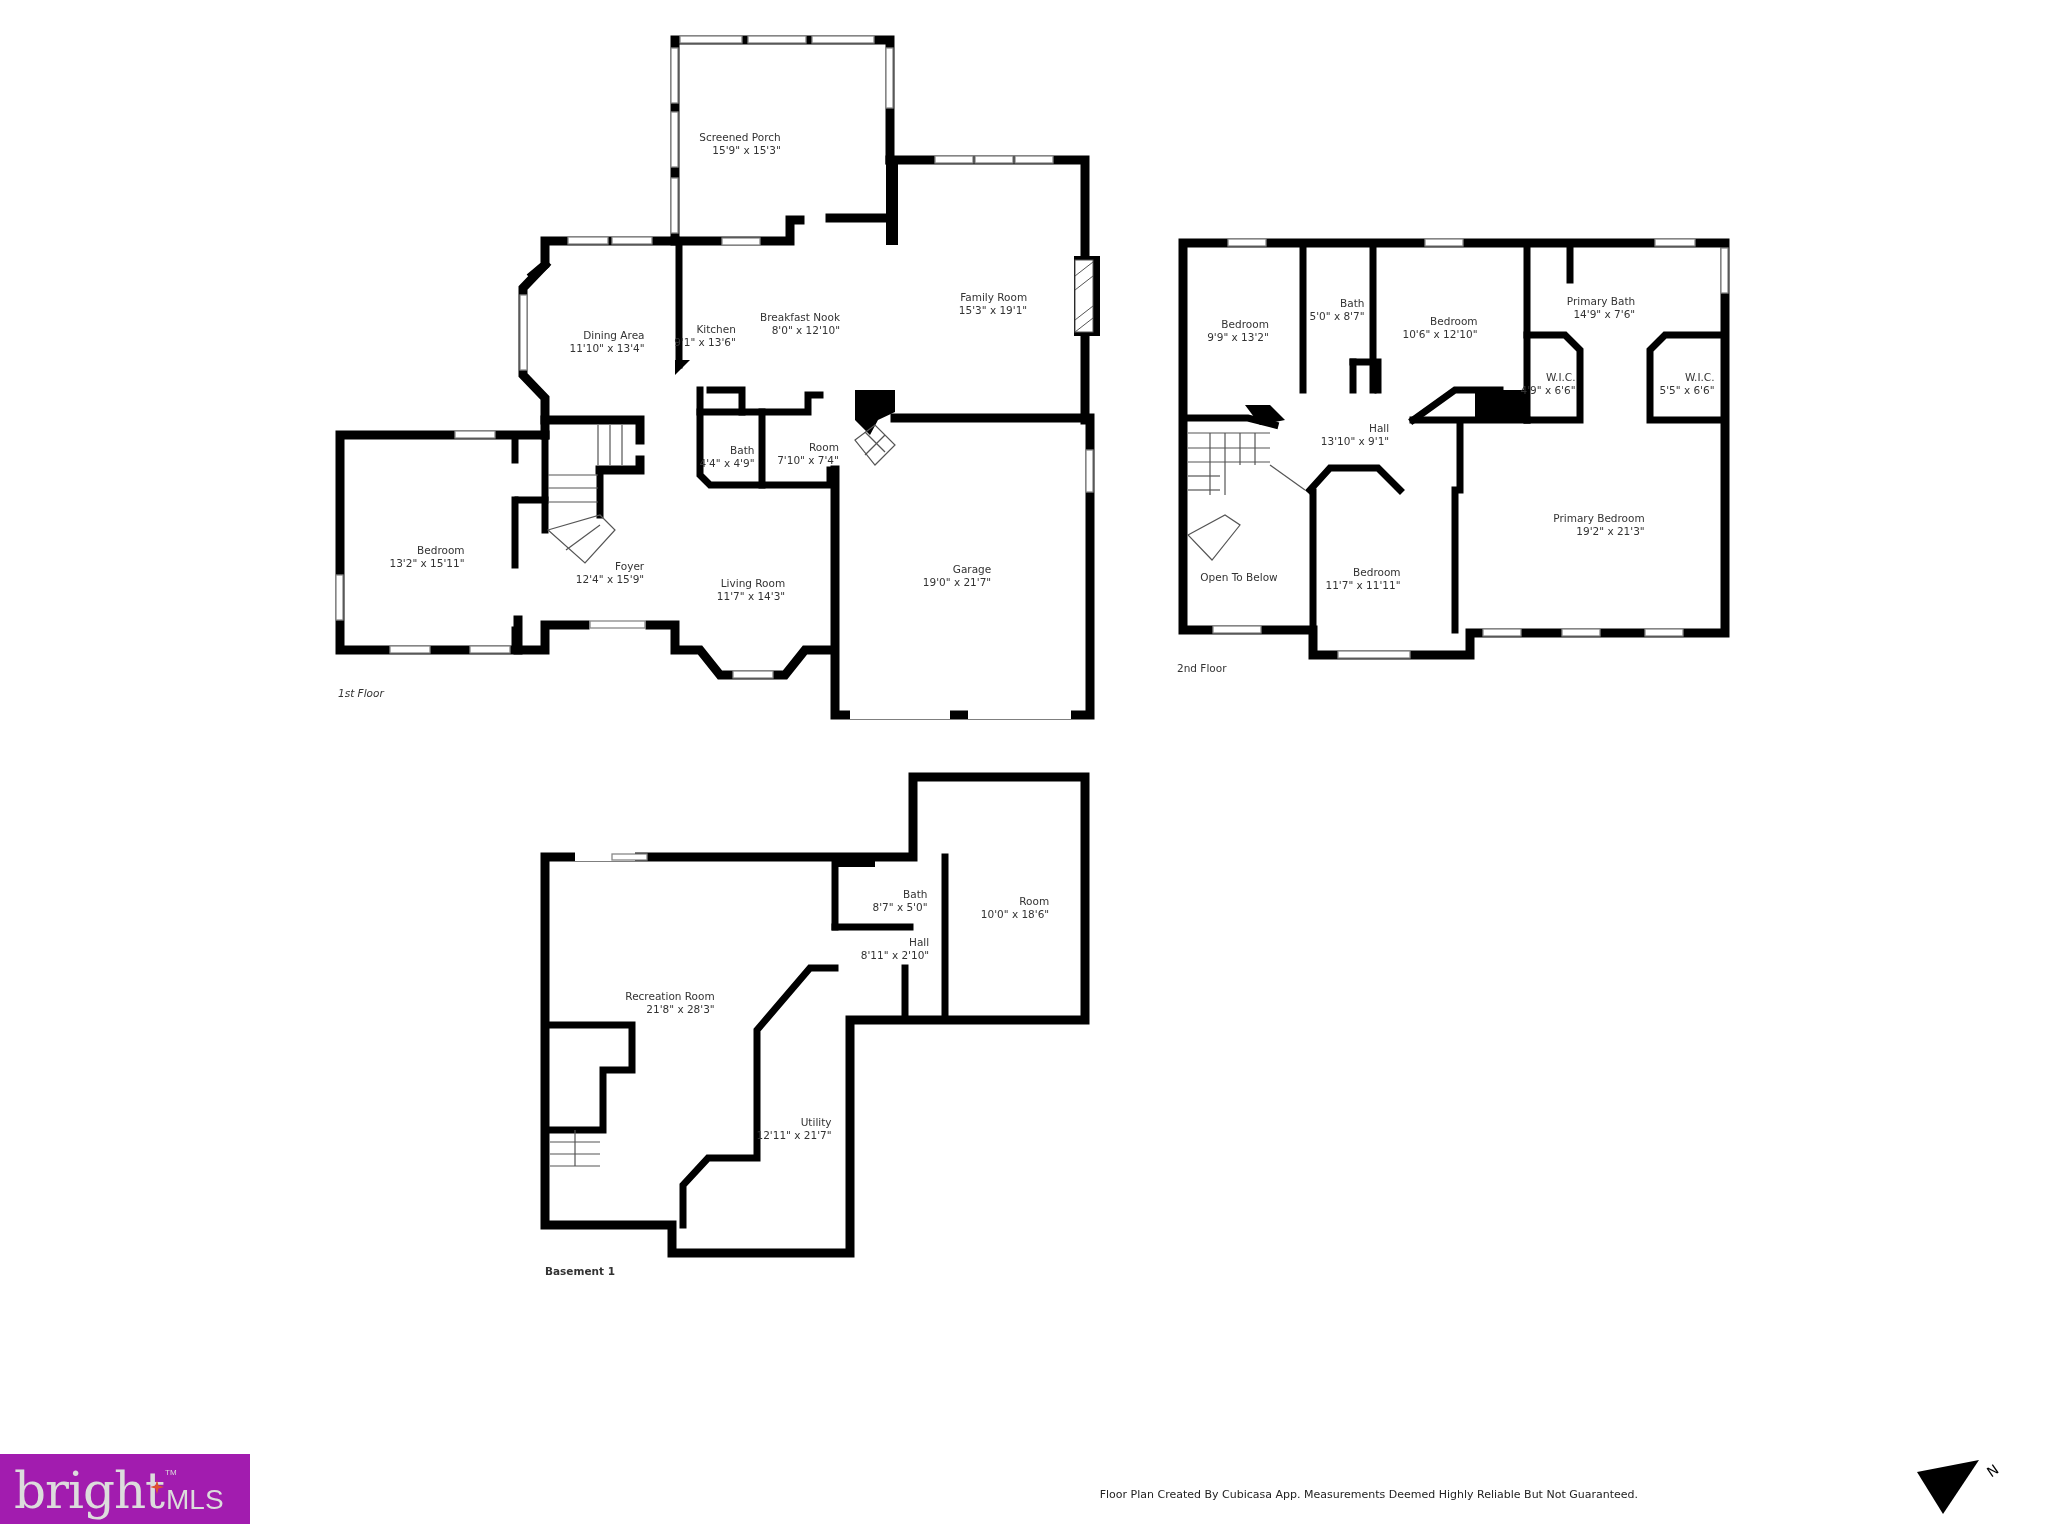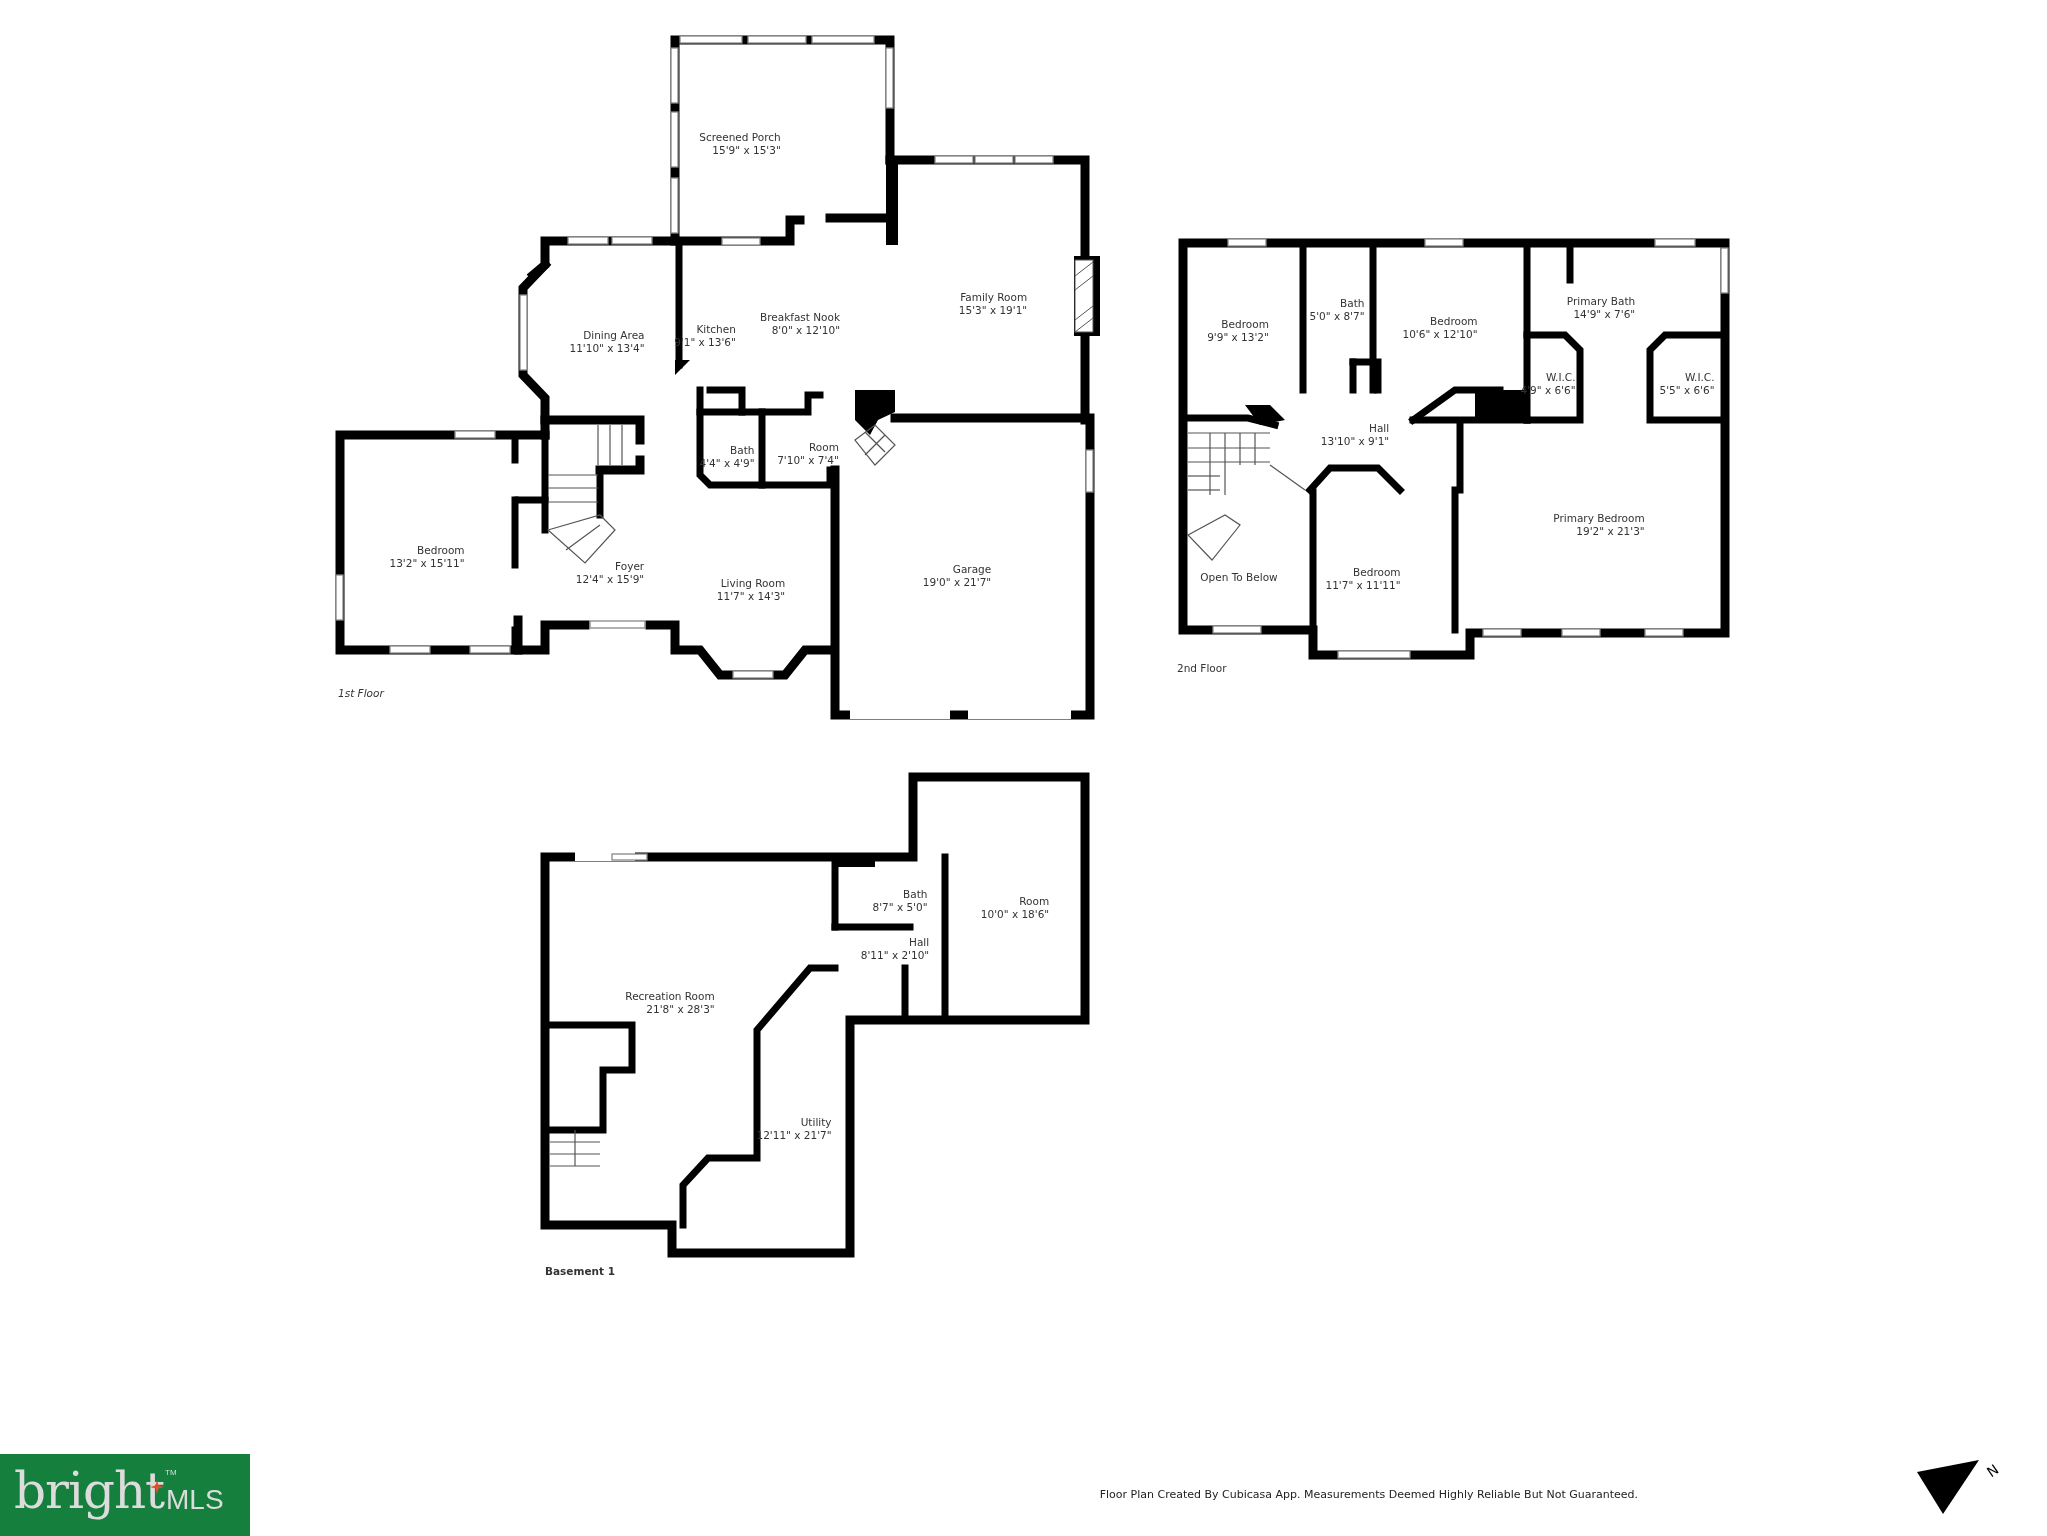--- a/index.html
+++ b/index.html
@@ -9,21 +9,21 @@
   .iwall{fill:none;stroke:#000;stroke-width:7;stroke-linecap:square;}
   .win{fill:#fff;stroke:#888;stroke-width:1.3;}
   .opening{fill:#fff;stroke:none;}
   .stair{fill:none;stroke:#555;stroke-width:1.2;}
   .solid{fill:#000;}
   .room-label{position:absolute;transform:translate(-50%,0);text-align:right;color:#333;font-size:10.5px;line-height:13px;white-space:nowrap;}
   .room-label .nm{display:block;}
   .room-label .dim{display:block;}
   .floor-label{position:absolute;font-size:10.5px;color:#333;}
   .footer-note{position:absolute;left:0;width:1638px;top:1488px;text-align:right;font-size:11px;color:#222;}
-  .logo{position:absolute;left:0;top:1454px;width:250px;height:82px;background:#15803d;}
+  .logo{position:absolute;left:0;top:1454px;width:250px;height:70px;background:#a21caf;}
   .logo .b{position:absolute;left:14px;top:8px;font-family:"DejaVu Serif","Liberation Serif",serif;font-size:50px;color:#dcdcdc;letter-spacing:-1px;}
   .logo .m{position:absolute;left:166px;top:30px;font-family:"Liberation Sans",sans-serif;font-size:28px;color:#dcdcdc;}
   .logo .star{position:absolute;left:150px;top:26px;width:14px;height:14px;}
   .logo .tm{position:absolute;left:165px;top:14px;font-size:8px;color:#dcdcdc;font-family:"Liberation Sans",sans-serif;}
   .compass{position:absolute;left:1905px;top:1440px;}
 </style>
 </head>
 <body>
 
 <svg class="plan" width="2047" height="1536" viewBox="0 0 2047 1536">

